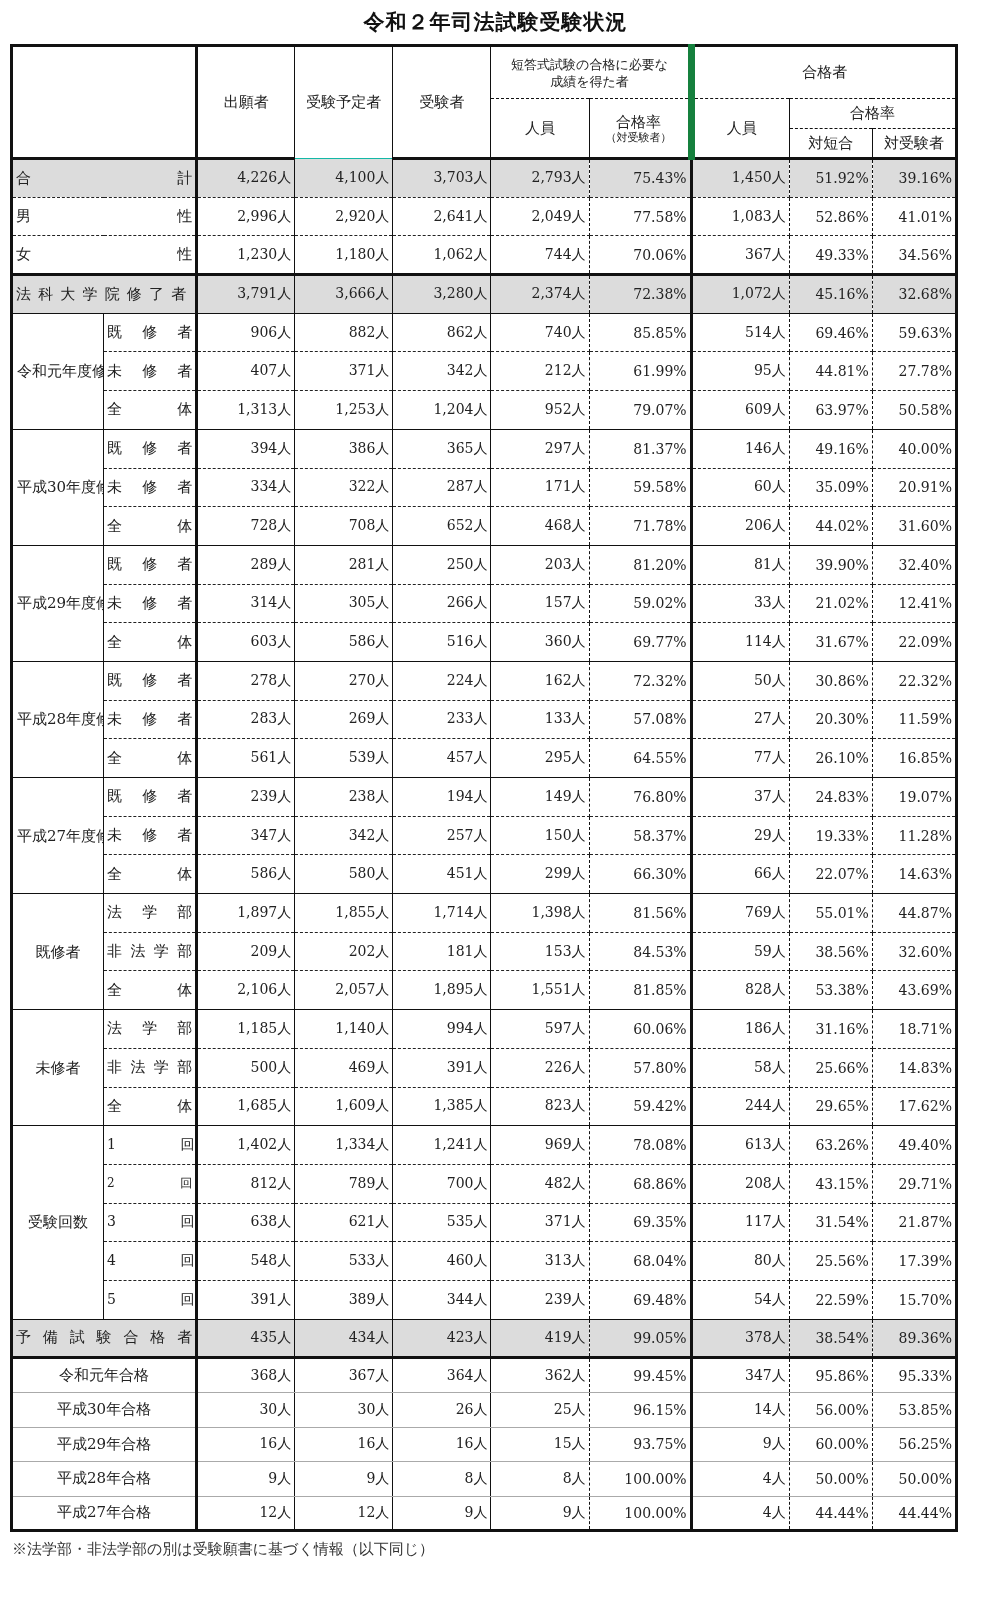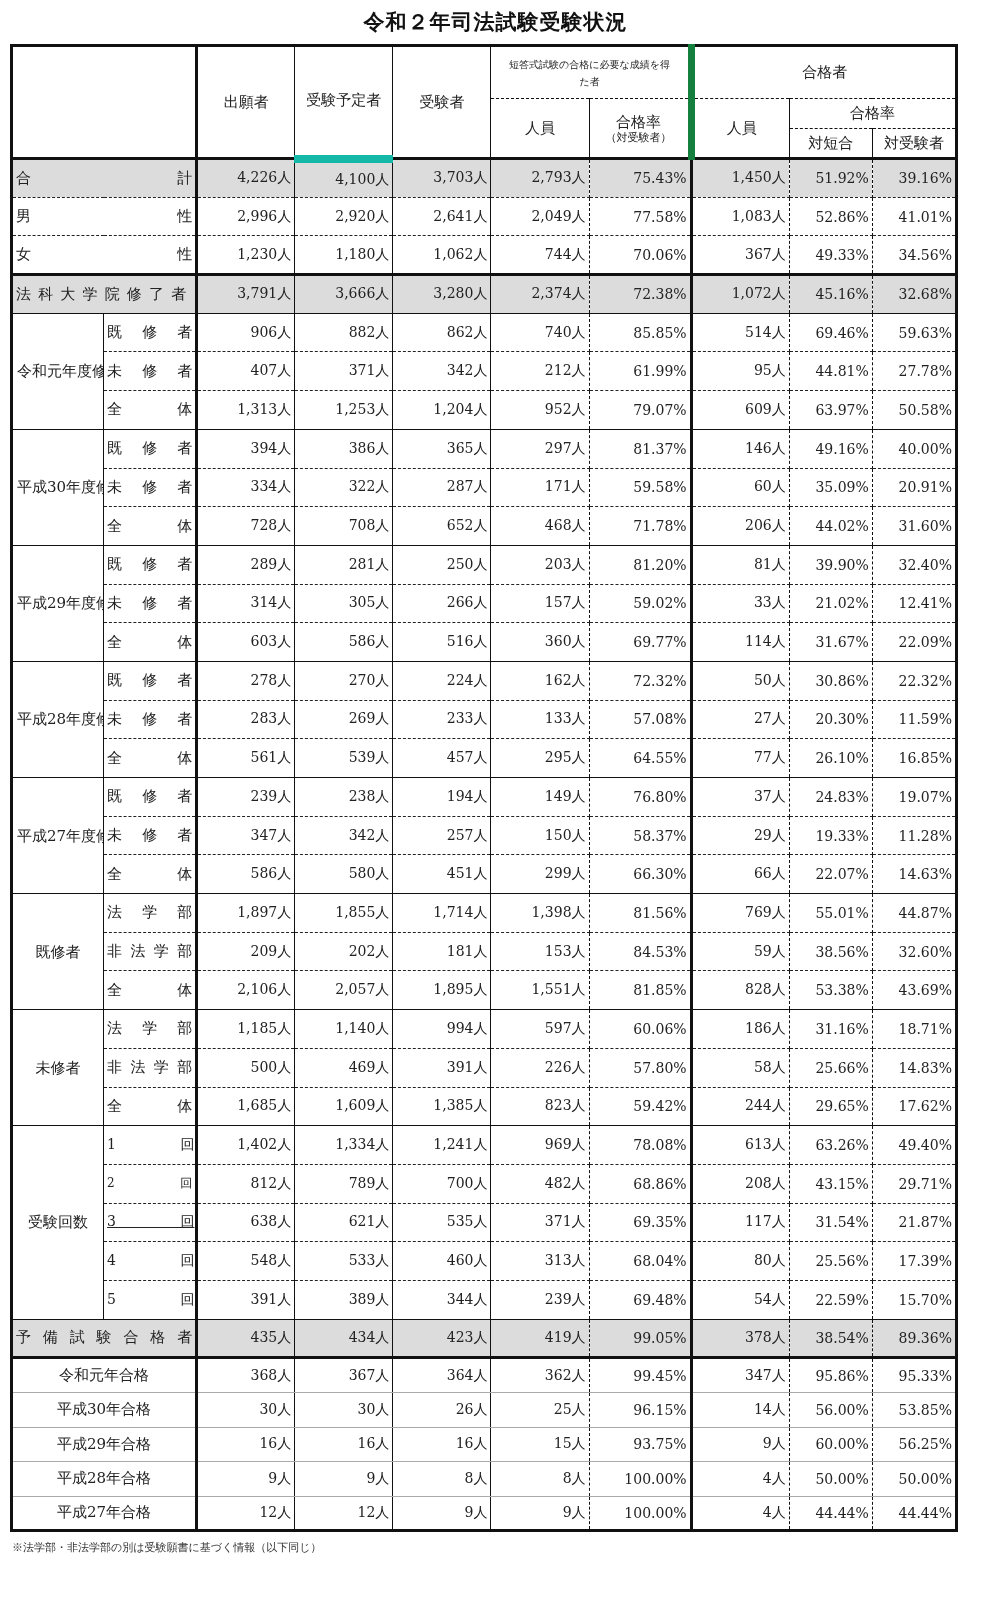--- a/index.html
+++ b/index.html
@@ -19,21 +19,21 @@
   td.lab { font-size:15px; }
   td.spread { text-align:justify; text-align-last:justify; padding-left:3px; padding-right:3px; }
   td.grp { text-align:center; border-right:1px solid #111; border-bottom:1.5px solid #111 !important; font-size:15px; line-height:18px; white-space:normal; }
   td.cat { border-right:3px solid #111; }
   td.labfull { border-right:3px solid #111; }
   td.sep-solid { border-right:1px solid #111; }
   td.sep-dash { border-right:1px dashed #111; }
   td.sep-thick { border-right:3px solid #111; }
   .center { text-align:center; }
   .small { font-size:11px; display:block; line-height:13px; }
-  .note { position:absolute; top:1540px; left:12px; font-size:11px; color:#333; }
+  .note { position:absolute; top:1540px; left:12px; font-size:15px; color:#333; }
   th.hv { border-right:3px solid #111; }
   th.hr1 { border-left:7px solid #15803d; }
 </style>
 </head>
 <body>
 
 <div class="title">令和２年司法試験受験状況</div>
 
 <table class="t" id="tbl">
   <colgroup>
@@ -45,23 +45,23 @@
       <col class="n">
     <col style="width:102px">
       <col class="n">
       <col style="width:83px">
       <col style="width:84px">
   </colgroup>
   <thead>
     <tr style="height:53px">
       <th colspan="2" rowspan="3" class="hv" style="border-bottom:3px solid #111"></th>
       <th rowspan="3" style="border-bottom:3px solid #111">出願者</th>
-      <th rowspan="3" style="border-bottom:8px solid #14b8a6">受験予定者</th>
+      <th rowspan="3" style="border-bottom:1px solid #14b8a6">受験予定者</th>
       <th rowspan="3" style="border-bottom:3px solid #111">受験者</th>
-      <th colspan="2" style="border-bottom:1px dashed #111; font-size:10px; line-height:17px; white-space:normal; padding:0 14px">短答式試験の合格に必要な成績を得た者</th>
+      <th colspan="2" style="border-bottom:1px dashed #111; font-size:13px; line-height:17px; white-space:normal; padding:0 14px">短答式試験の合格に必要な成績を得た者</th>
       <th colspan="3" class="hr1" style="border-bottom:1px dashed #111">合格者</th>
     </tr>
     <tr style="height:30px">
       <th rowspan="2" style="border-bottom:3px solid #111;border-right:1px dashed #111">人員</th>
       <th rowspan="2" style="border-bottom:3px solid #111;line-height:18px"><span>合格率</span><span class="small">（対受験者）</span></th>
       <th rowspan="2" class="hr1" style="border-bottom:3px solid #111;border-right:1px dashed #111">人員</th>
       <th colspan="2" style="border-bottom:1px dashed #111">合格率</th>
     </tr>
     <tr style="height:30px">
       <th style="border-bottom:3px solid #111;border-right:1px dashed #111">対短合</th>
@@ -368,21 +368,21 @@
         <td class="num sep-solid">812人</td>
         <td class="num sep-solid">789人</td>
         <td class="num sep-solid">700人</td>
         <td class="num sep-dash">482人</td>
         <td class="num sep-thick">68.86%</td>
         <td class="num sep-dash">208人</td>
         <td class="num sep-dash">43.15%</td>
         <td class="num ">29.71%</td>
       </tr>
       <tr class="r">
-        <td class="lab cat spread" style="word-spacing: 60px; font-size: 14px; text-decoration: underline;">3 回</td>
+        <td class="lab cat spread" style="word-spacing: 60px; font-size: 14px;">3 回</td>
         <td class="num sep-solid">638人</td>
         <td class="num sep-solid">621人</td>
         <td class="num sep-solid">535人</td>
         <td class="num sep-dash">371人</td>
         <td class="num sep-thick">69.35%</td>
         <td class="num sep-dash">117人</td>
         <td class="num sep-dash">31.54%</td>
         <td class="num ">21.87%</td>
       </tr>
       <tr class="r">

